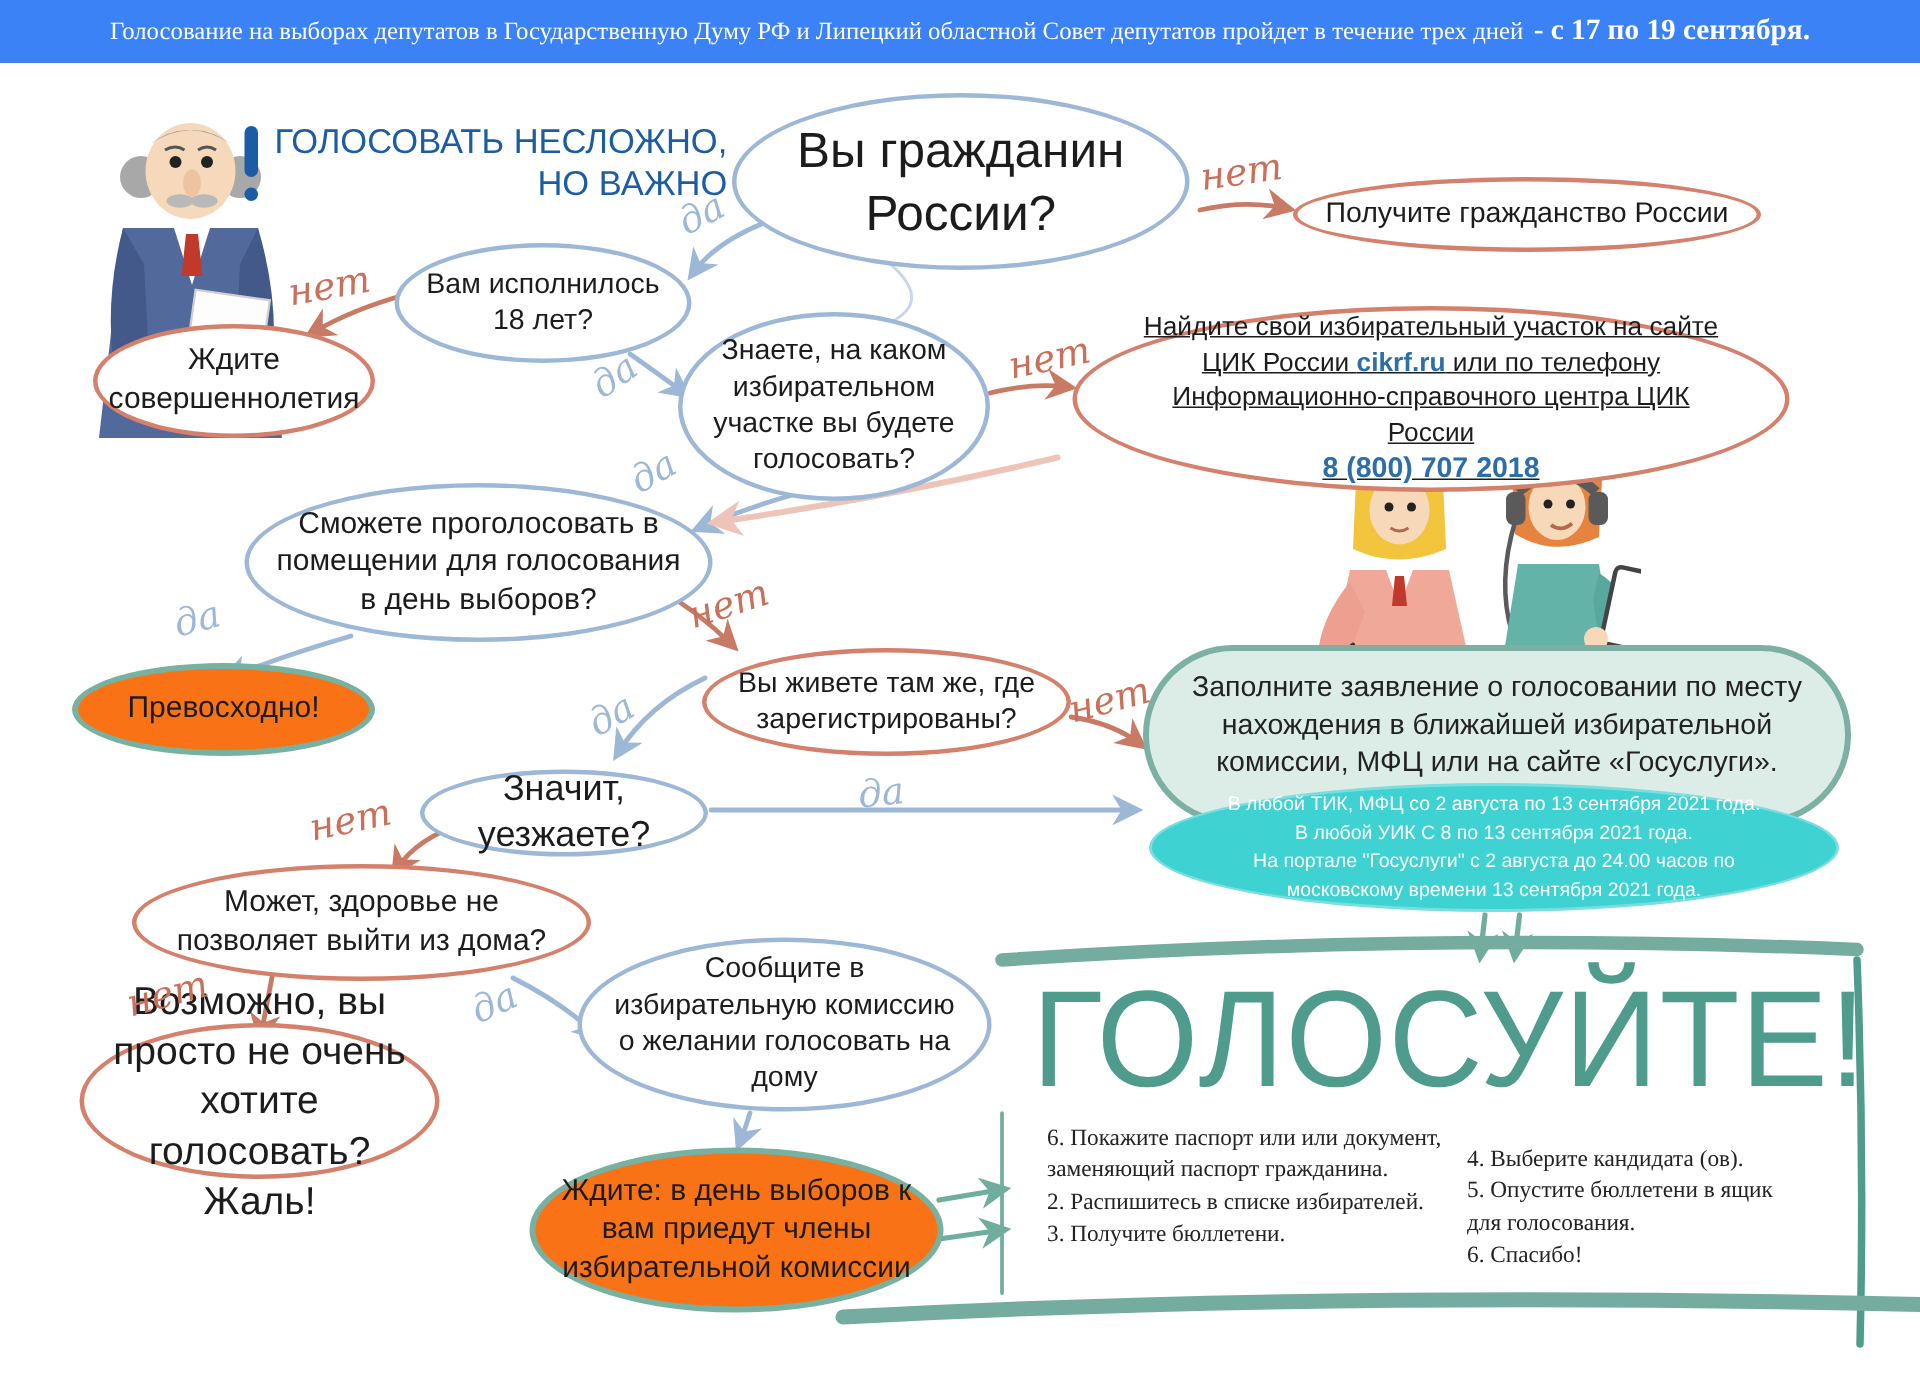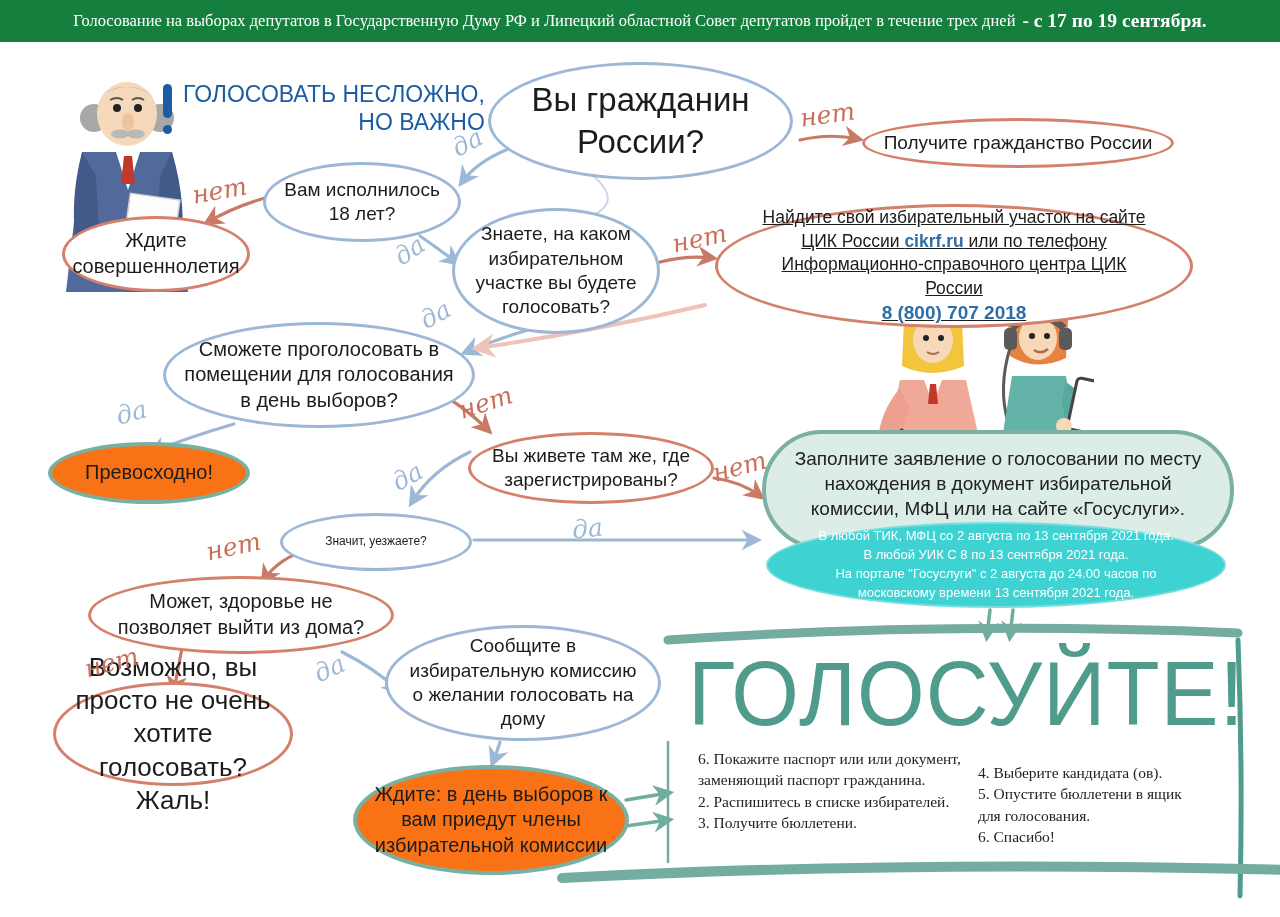--- a/index.html
+++ b/index.html
@@ -1,19 +1,19 @@
 <!DOCTYPE html>
 <html><head>
 <meta charset="utf-8">
 <style>
   html,body{margin:0;padding:0;background:#fff;}
   .canvas{position:relative;width:1280px;height:917px;background:#ffffff;overflow:hidden;
           font-family:"Liberation Sans",sans-serif;}
   
-  .topbar{position:absolute;left:0;top:0;width:1280px;height:42px;background:#15803d;
+  .topbar{position:absolute;left:0;top:0;width:1280px;height:42px;background:#3b82f6;
           display:flex;align-items:center;justify-content:center;z-index:6;
           font-family:"Liberation Serif",serif;color:#fff;white-space:nowrap;}
   .topbar .txt{font-size:16.5px;}
   .topbar .dates{font-size:19.5px;font-weight:bold;margin-left:7px;}
   
   .slogan{position:absolute;left:163px;top:80px;display:flex;z-index:3;}
   .bang{display:flex;flex-direction:column;align-items:center;margin-top:4px;}
   .bang .bar{width:9px;height:34px;border-radius:5px;background:#1c5ca5;}
   .bang .dot{width:9px;height:9px;border-radius:50%;background:#1c5ca5;margin-top:7px;}
   .slogan .stext{margin-left:11px;font-size:23px;font-weight:normal;color:#1c5ca5;line-height:1.22;text-align:right;}
@@ -208,42 +208,42 @@
   </div>
 
   <div class="bubble bgreen" style="left:48px;top:442px;width:202px;height:62px;font-size:20px;">
     <span>Превосходно!</span>
   </div>
 
   <div class="bubble bred" style="left:468px;top:432px;width:246px;height:72px;font-size:19px;padding:0 16px;">
     <span>Вы живете там же, где зарегистрированы?</span>
   </div>
 
-  <div class="bubble bblue" style="left:280px;top:513px;width:192px;height:58px;font-size:12px;">
+  <div class="bubble bblue" style="left:280px;top:513px;width:192px;height:58px;font-size:24px;">
     <span>Значит, уезжаете?</span>
   </div>
 
   <div class="bubble bred" style="left:88px;top:576px;width:306px;height:78px;font-size:20px;padding:0 14px;">
     <span>Может, здоровье не позволяет выйти из дома?</span>
   </div>
 
   <div class="bubble bred" style="left:53px;top:682px;width:240px;height:104px;font-size:26px;padding:0 14px;">
     <span>Возможно, вы просто не очень хотите голосовать? Жаль!</span>
   </div>
 
   <div class="bubble bblue" style="left:385px;top:625px;width:276px;height:116px;font-size:19px;padding:0 14px;">
     <span>Сообщите в избирательную комиссию о желании голосовать на дому</span>
   </div>
 
   <div class="bubble bgreen" style="left:353px;top:765px;width:276px;height:110px;font-size:20px;padding:0 12px;">
     <span>Ждите: в день выборов к вам приедут члены избирательной комиссии</span>
   </div>
 
   <div class="blob" style="left:762px;top:430px;width:472px;height:120px;font-size:19px;padding:12px 28px 0;line-height:1.32;">
-    <span>Заполните заявление о голосовании по месту нахождения в документ избирательной комиссии, МФЦ или на сайте «Госуслуги».</span>
+    <span>Заполните заявление о голосовании по месту нахождения в ближайшей избирательной комиссии, МФЦ или на сайте «Госуслуги».</span>
   </div>
 
   <div class="cyan" style="left:766px;top:522px;width:460px;height:86px;">
     <div>В любой ТИК, МФЦ со 2 августа по 13 сентября 2021 года.</div>
     <div>В любой УИК С 8 по 13 сентября 2021 года.</div>
     <div>На портале "Госуслуги" с 2 августа до 24.00 часов по московскому времени 13 сентября 2021 года.</div>
   </div>
 
   <div class="lbl yes" style="left:452px;top:128px;transform:rotate(-28deg);">да</div>
   <div class="lbl no" style="left:800px;top:100px;transform:rotate(-8deg);">нет</div>

